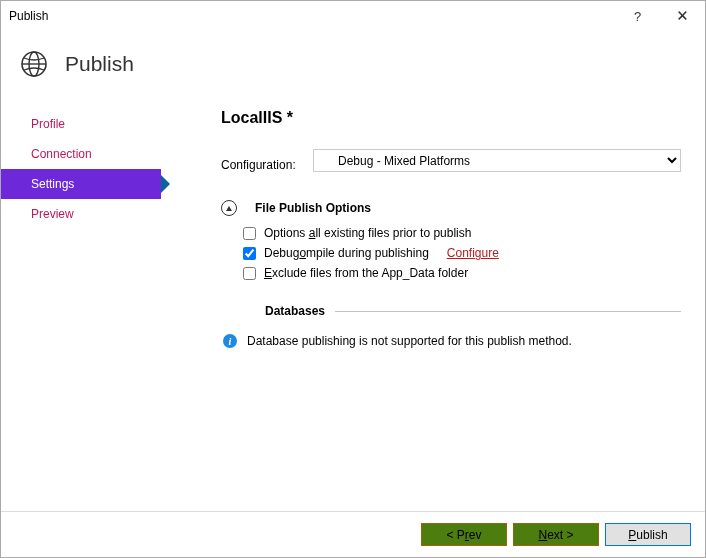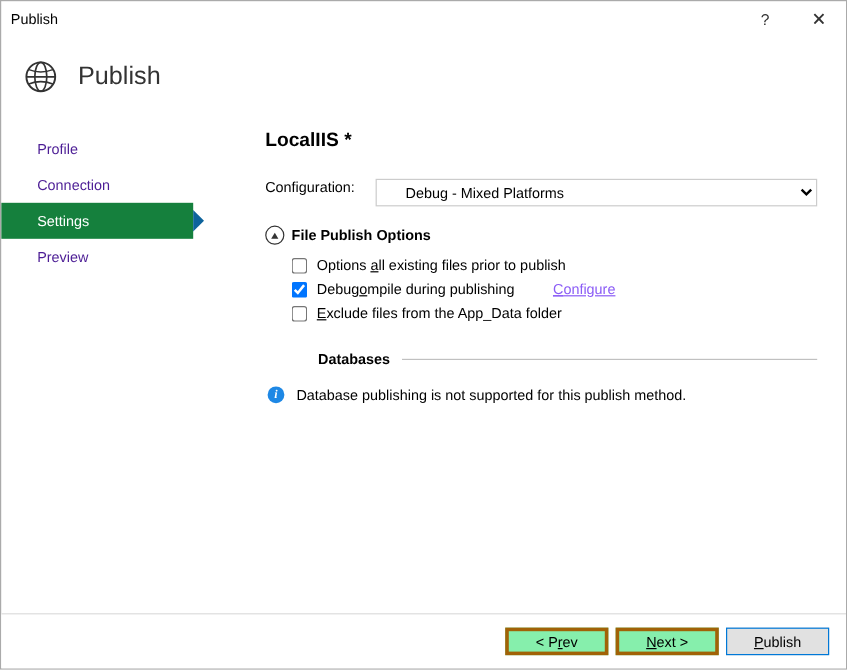--- a/index.html
+++ b/index.html
@@ -5,44 +5,44 @@
   * { box-sizing: border-box; margin: 0; padding: 0; font-family: "Segoe UI", Tahoma, sans-serif; font-size: 12px; }
   body { background: #fff; width: 706px; height: 558px; border: 1px solid #aaa; overflow: hidden; }
   .titlebar { height: 30px; display: flex; align-items: center; padding-left: 8px; }
   .titlebar .title { flex: 1; }
   .titlebar .tbtn { width: 45px; height: 30px; display: flex; align-items: center; justify-content: center; font-size: 13px; font-family: Arial; color: #333; }
   .header { display: flex; align-items: center; padding: 18px 0 18px 18px; gap: 16px; }
   .header-title { font-size: 21px; font-weight: 300; color: #333; }
   .globe-icon svg { display: block; }
   .body { display: flex; height: 390px; }
   .sidebar { width: 160px; padding-top: 12px; }
-  .sidebar-item { padding: 8px 16px 8px 30px; color: #4c1d95; cursor: pointer; position: relative; }
-  .sidebar-item.active { background: #15803d; color: #fff; }
+  .sidebar-item { padding: 8px 16px 8px 30px; color: #be185d; cursor: pointer; position: relative; }
+  .sidebar-item.active { background: #6d28d9; color: #fff; }
   .sidebar-item.active::after {
     content: ""; position: absolute; right: -9px; top: 50%; transform: translateY(-50%);
     border-top: 9px solid transparent; border-bottom: 9px solid transparent; border-left: 9px solid #0e639c;
   }
   .main { flex: 1; padding: 12px 24px 0 60px; }
   .profile-name { font-weight: 600; margin-bottom: 22px; font-size: 16px; }
-  .row { display: flex; align-items: flex-start; margin-bottom: 16px; gap: 10px; }
+  .row { display: flex; align-items: flex-end; margin-bottom: 28px; gap: 10px; }
   .row label.fl { min-width: 82px; }
   select.config { flex: 1; height: 23px; border: 1px solid #ccc; background: #fff; padding: 0 20px; font-size: 12px; }
-  .section-head { display: flex; align-items: center; gap: 6px; font-weight: 600; margin-bottom: 10px; }
+  .section-head { display: flex; align-items: center; gap: 18px; font-weight: 600; margin-bottom: 10px; }
   .caret-circle { width: 16px; height: 16px; border: 1px solid #333; border-radius: 50%; display: inline-flex; align-items: center; justify-content: center; flex-shrink:0; }
   .caret-circle::before { content: ""; display: block; width: 0; height: 0; border-left: 3px solid transparent; border-right: 3px solid transparent; border-bottom: 5px solid #333; }
   .option-row { display: flex; align-items: center; gap: 8px; margin: 6px 0 6px 22px; }
   .option-row input[type=checkbox] { width: 13px; height: 13px; }
-  .link { color: #8b5cf6; text-decoration: underline; cursor: pointer; margin-left: 24px; }
+  .link { color: #b91c1c; text-decoration: underline; cursor: pointer; margin-left: 10px; }
   .db-head { display: flex; align-items: center; gap: 10px; margin: 24px 0 16px; padding-left: 44px; }
   .db-head .line { flex: 1; height: 1px; background: #c0c0c0; }
   .db-head .lbl { font-weight: 600; }
   .info-row { display: flex; align-items: center; gap: 10px; padding-left: 2px; }
   .info-icon { width: 14px; height: 14px; border-radius: 50%; background: #1e88e5; color: #fff; display: inline-flex; align-items: center; justify-content: center; font-size: 10px; font-weight: 700; font-style: italic; font-family: Georgia, serif; }
   .footer { position: absolute; bottom: 0; left: 0; right: 0; height: 46px; border-top: 1px solid #ddd; display: flex; align-items: center; justify-content: flex-end; gap: 6px; padding: 0 14px; background:#fff; }
-  .footer button { width: 86px; height: 23px; border: 3px solid #a16207; background: #86efac; cursor: pointer; font-size: 12px; }
+  .footer button { width: 86px; height: 23px; border: 1px solid #a16207; background: #4d7c0f; cursor: pointer; font-size: 12px; }
   .footer button.primary { border: 1px solid #0078d7; background:#e1e1e1; }
   .wrap { position: relative; height: calc(100% - 30px); }
   .u { text-decoration: underline; }
 </style>
 </head>
 <body>
 
 <div class="titlebar">
   <span class="title">Publish</span>
   <div class="tbtn">?</div>

